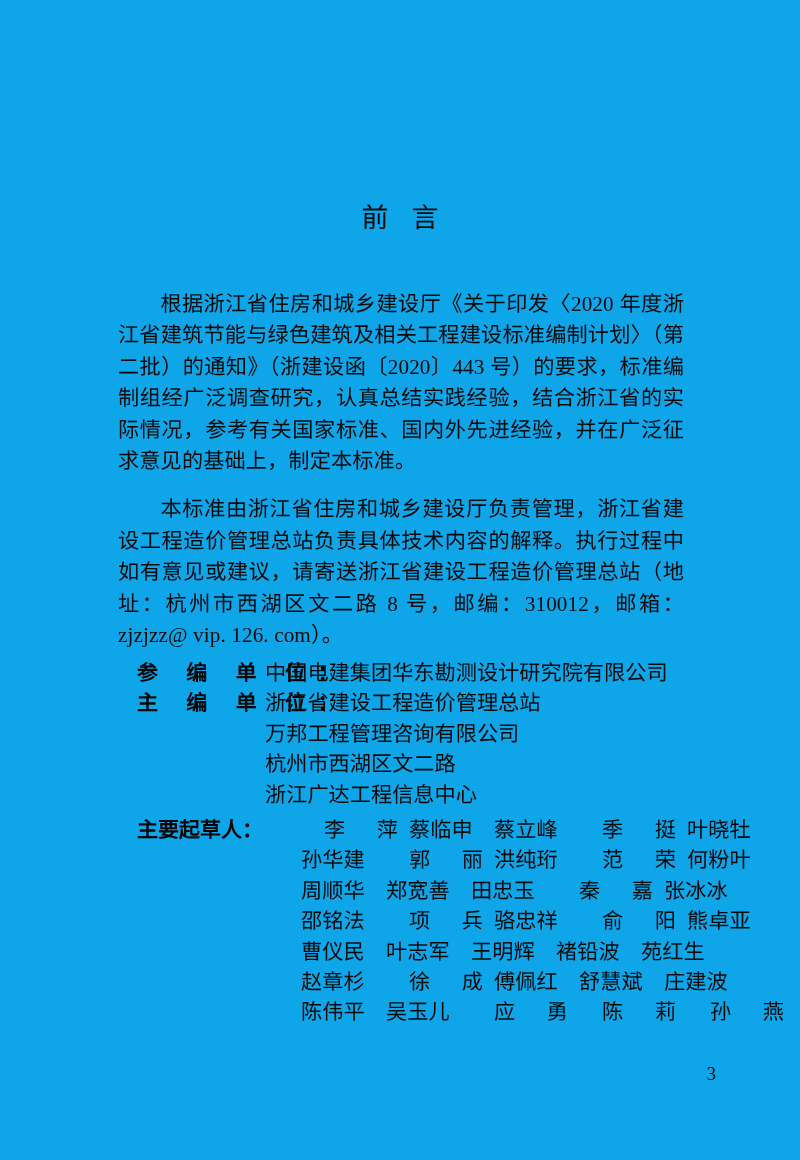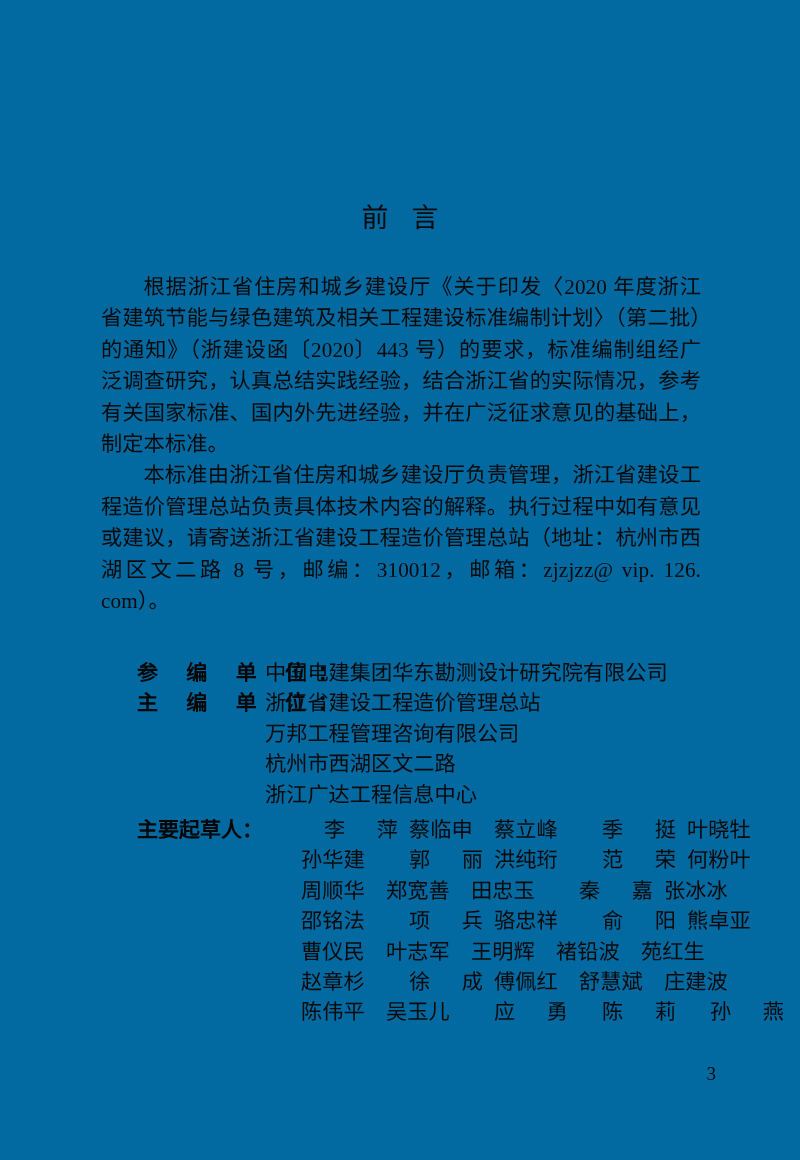--- a/index.html
+++ b/index.html
@@ -9,21 +9,21 @@
     background: #ffffff;
   }
   body {
     font-family: "Liberation Serif", "DejaVu Serif", serif;
     color: #0a0a0a;
   }
   .page {
     position: relative;
     width: 800px;
     height: 1160px;
-    background: #0369a1;
+    background: #0ea5e9;
     overflow: hidden;
     box-sizing: border-box;
   }
   .page-title {
     position: absolute;
     left: 0;
     top: 178px;
     width: 800px;
     text-align: center;
     font-size: 27px;
@@ -32,21 +32,21 @@
     font-weight: 400;
     color: #0a0a0a;
   }
   .body-block {
     position: absolute;
     left: 101px;
     top: 272px;
     width: 600px;
   }
   p.para {
-    margin: 0;
+    margin: 17px;
     font-size: 21.2px;
     line-height: 31.4px;
     text-align: justify;
     text-justify: inter-ideograph;
     text-indent: 2em;
     letter-spacing: 0.005em;
     color: #0a0a0a;
   }
 
   

